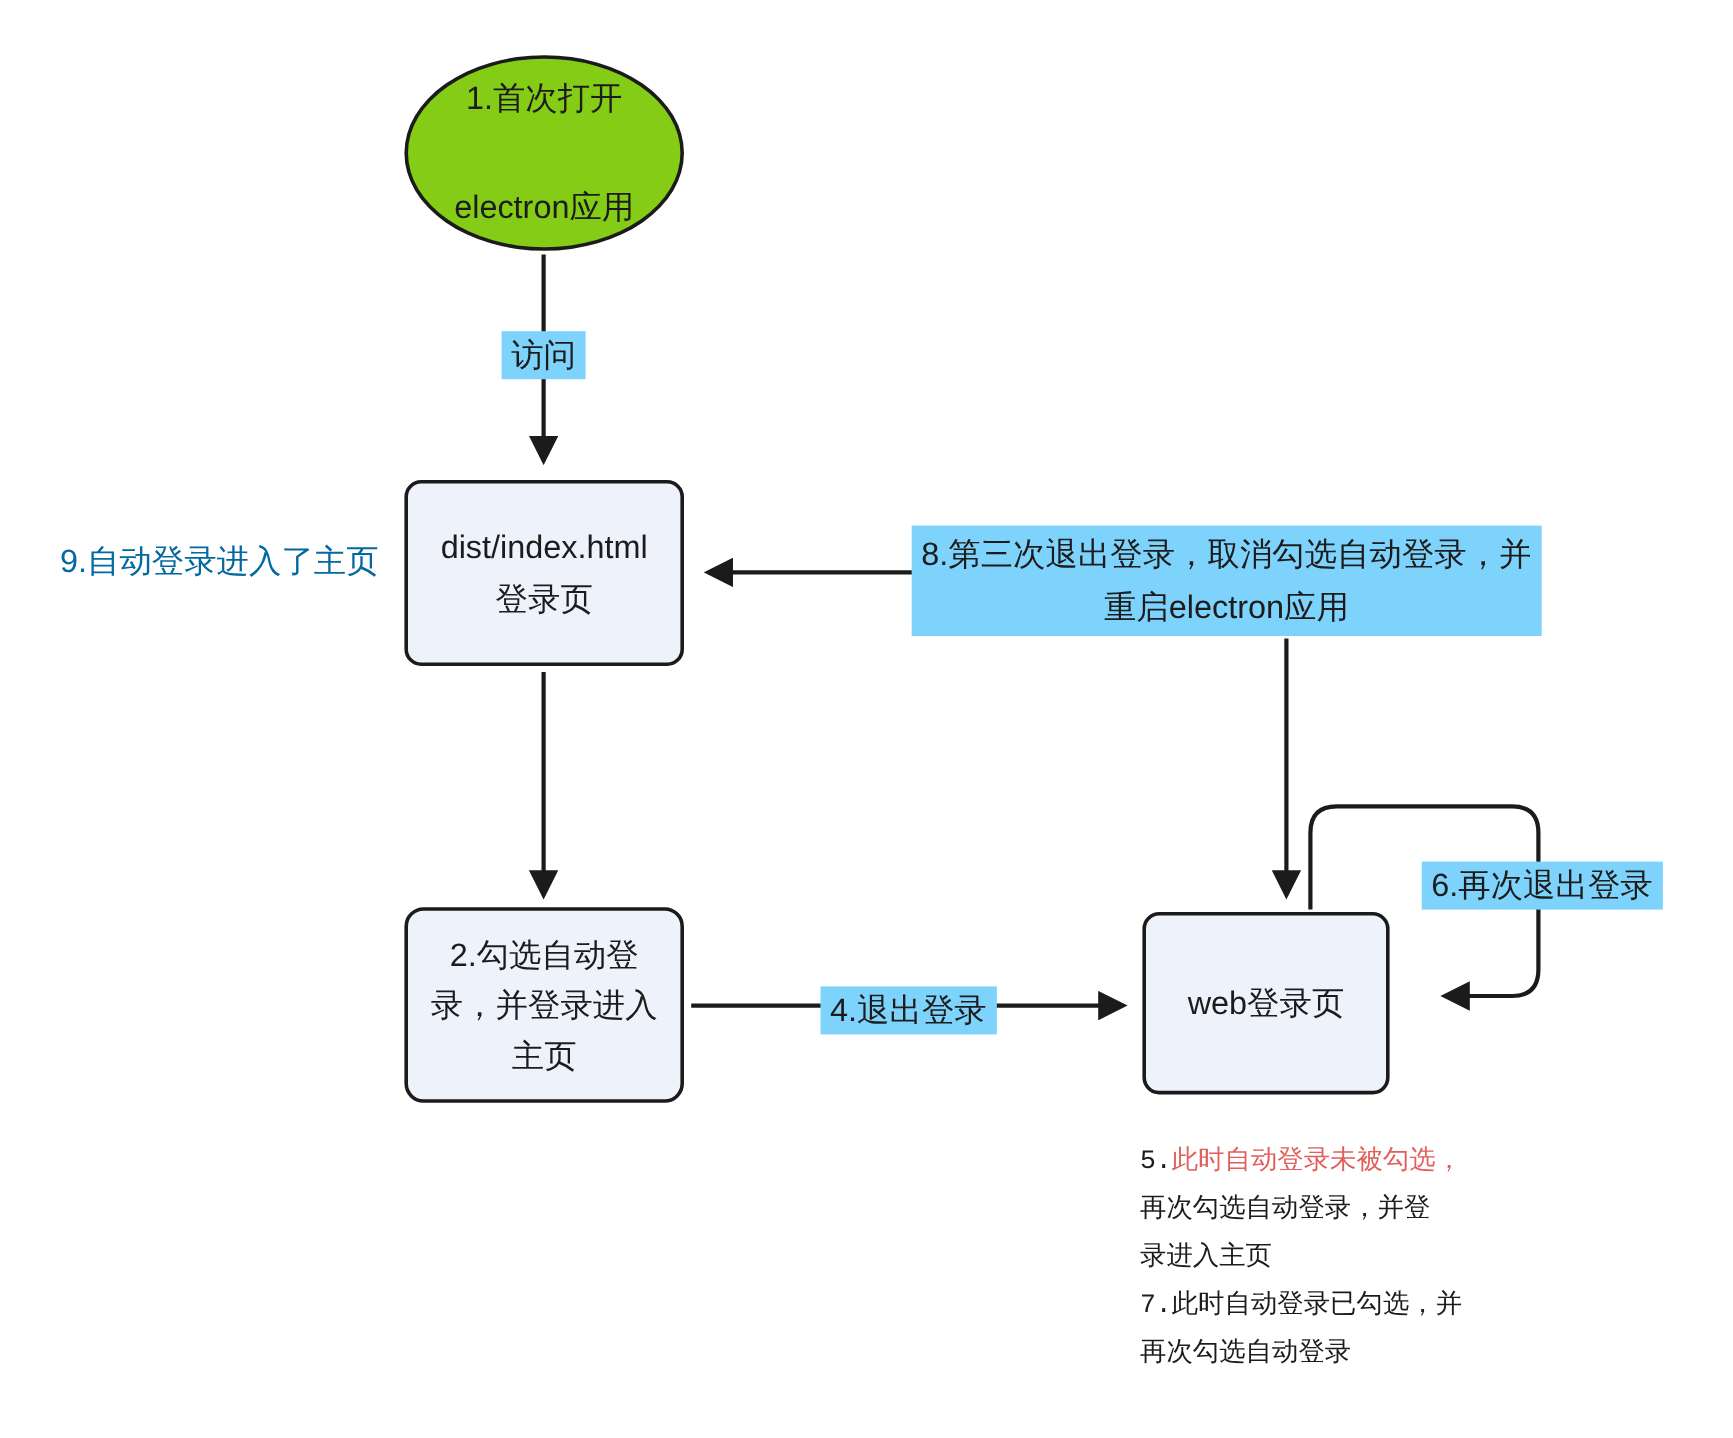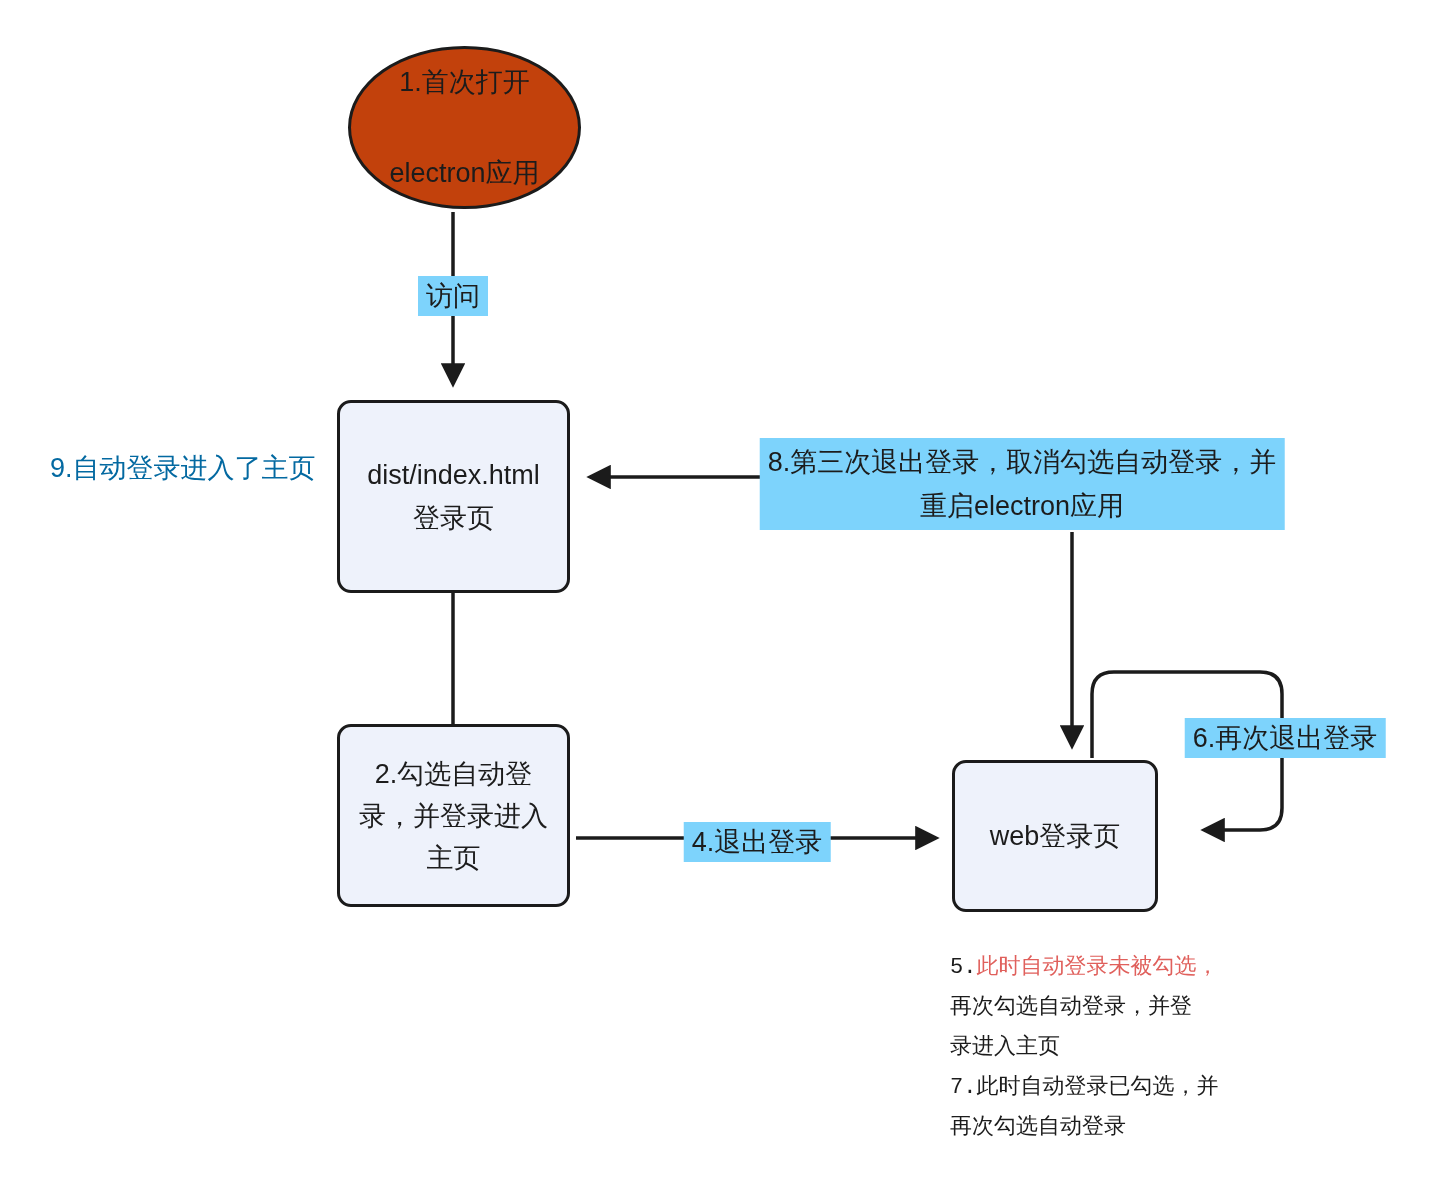--- a/index.html
+++ b/index.html
@@ -29,32 +29,32 @@
     display: flex;
     flex-direction: column;
     align-items: center;
     justify-content: center;
     text-align: center;
     font-size: 27px;
     line-height: 43px;
     color: #1c1c1c;
   }
   .node--ellipse {
-    left: 348px; top: 46px;
+    left: 337px; top: 46px;
     width: 233px; height: 163px;
-    background: #c2410c;
+    background: #84cc16;
     border-radius: 50%;
     gap: 48px;
   }
   .node--box {
     background: #eef2fb;
     border-radius: 14px;
   }
-  .node--dist  { left: 337px; top: 400px; width: 233px; height: 193px; }
-  .node--check { left: 337px; top: 724px; width: 233px; height: 183px; line-height: 42px; }
+  .node--dist  { left: 337px; top: 400px; width: 233px; height: 155px; }
+  .node--check { left: 337px; top: 756px; width: 233px; height: 163px; line-height: 42px; border-radius: 16px; }
   .node--web   { left: 952px; top: 760px; width: 206px; height: 152px; }
 
   .edge-label {
     position: absolute;
     transform: translate(-50%, -50%);
     background: #7dd3fc;
     padding: 2px 8px;
     font-size: 27px;
     white-space: nowrap;
     color: #1c1c1c;

